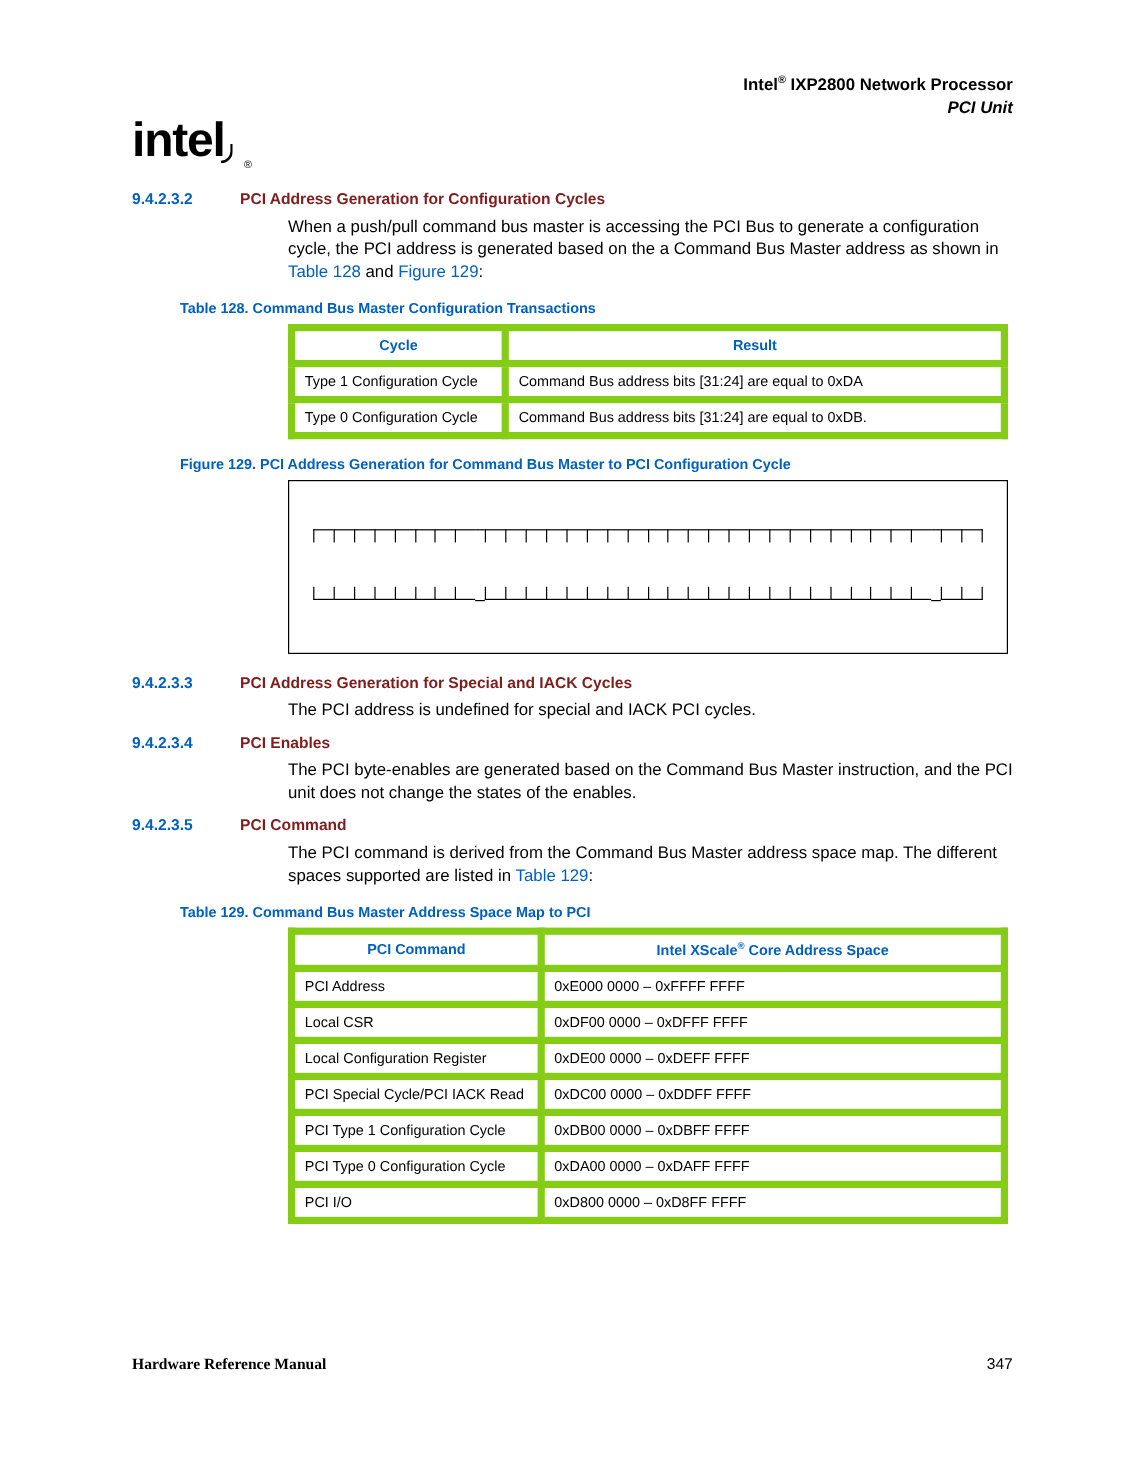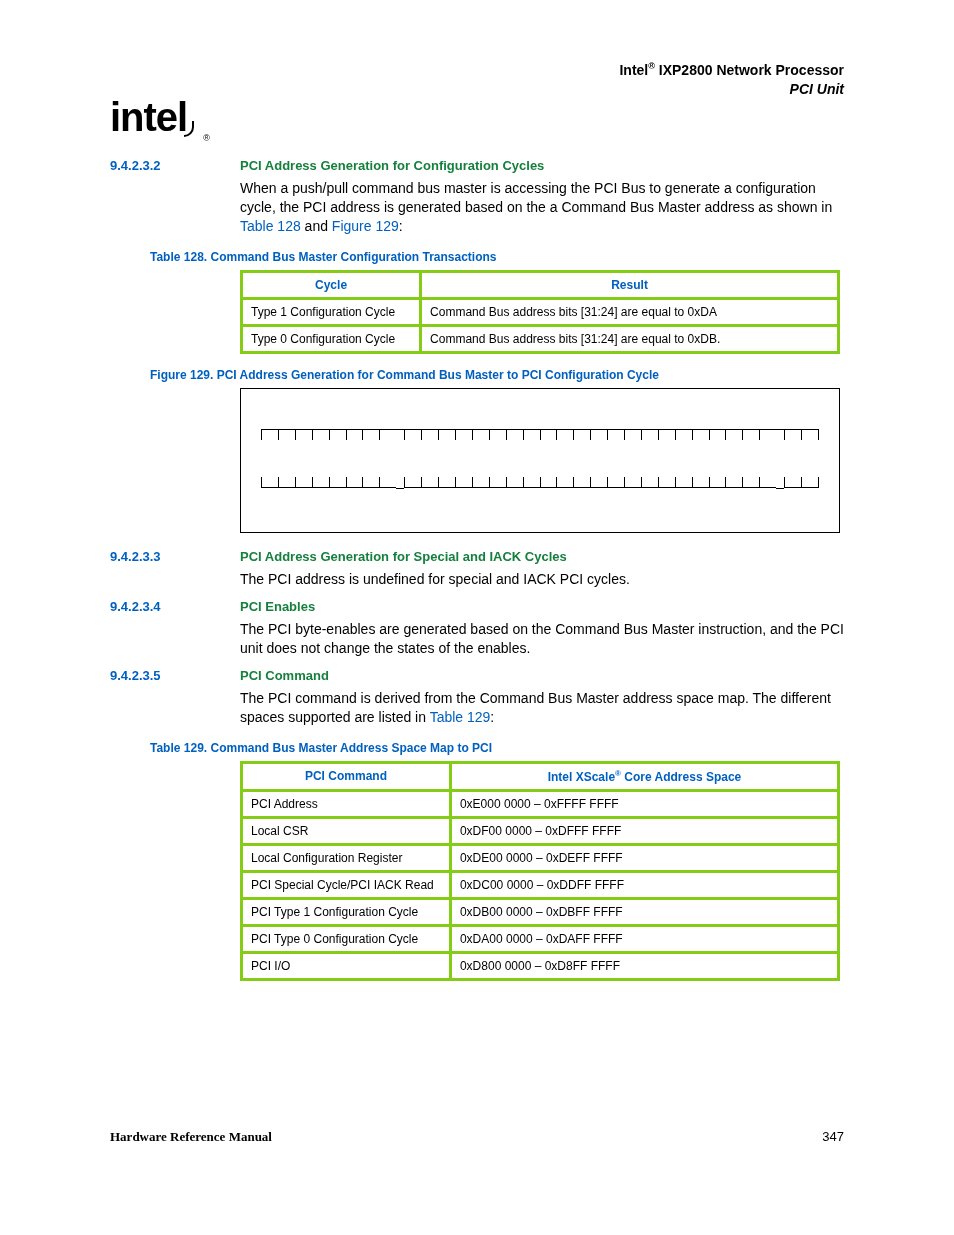--- a/index.html
+++ b/index.html
@@ -42,33 +42,32 @@
     width: 8px; height: 14px;
     border: 2px solid #000;
     border-left: none; border-top: none;
     border-bottom-right-radius: 10px;
     position: relative; top: 6px; left: -3px;
   }
   .logo-sub { font-size: 9px; position: relative; top: 6px; left: 6px; }
 
   .section-row {
     display: flex;
-    gap: 40px;
     margin-top: 10px;
     margin-bottom: 6px;
   }
   .sec-num {
     color: #0060c0;
     font-weight: bold;
     font-size: 13px;
     width: 90px;
     flex-shrink: 0;
   }
   .sec-title {
-    color: #15803d;
+    color: #7f1d1d;
     font-weight: bold;
     font-size: 13px;
   }
   .body-text {
     font-family: Liberation Sans, sans-serif;
     font-size: 14px;
     line-height: 1.35;
     margin-left: 130px;
     margin-bottom: 10px;
   }
@@ -80,21 +79,21 @@
     margin: 14px 0 6px 40px;
   }
   table.data {
     border-collapse: collapse;
     width: 600px;
     margin-left: 130px;
     margin-bottom: 14px;
     font-size: 12px;
   }
   table.data th, table.data td {
-    border: 3px solid #84cc16;
+    border: 6px solid #84cc16;
     padding: 5px 8px;
     text-align: left;
     vertical-align: middle;
   }
   table.data th {
     color: #0060c0;
     font-weight: bold;
     text-align: center;
   }
   table.data sup { font-size: 8px; }

